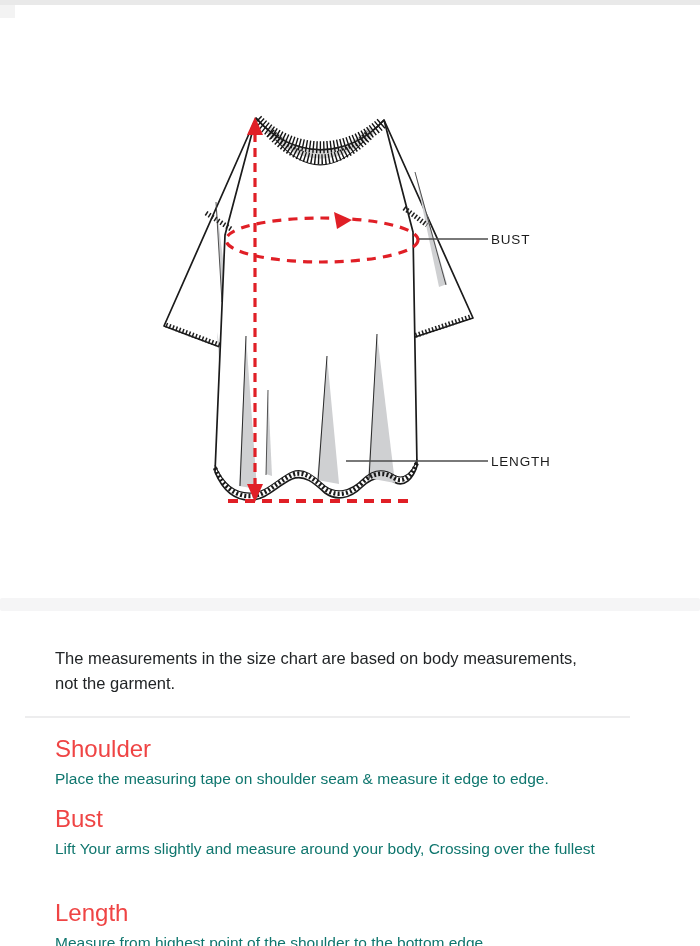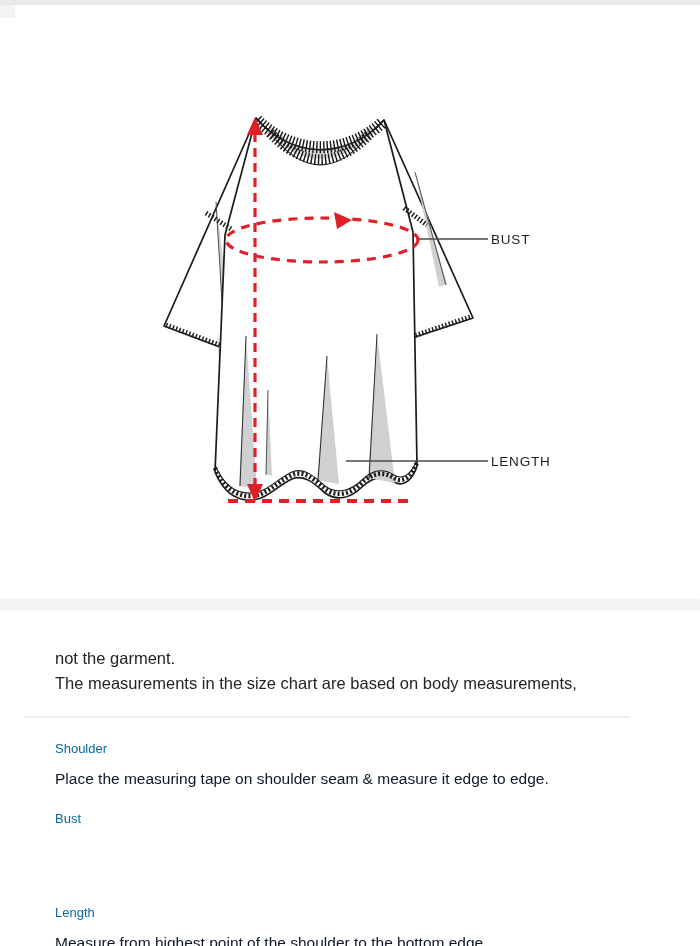--- a/index.html
+++ b/index.html
@@ -14,24 +14,24 @@
   .note{
     position:absolute;top:646px;left:55px;width:560px;
     font-size:16.5px;line-height:25px;color:#222527;
   }
   .divider{position:absolute;top:716px;left:25px;width:605px;height:2px;background:#ededee;}
   .section{position:absolute;left:55px;width:580px;}
   .sec-shoulder{top:737px;}
   .sec-bust{top:807px;}
   .sec-length{top:901px;}
   .section h3{
-    margin:0 0 5px 0;font-size:13px;font-weight:400;color:#0369a1;line-height:24px;
+    margin:0 0 5px 0;font-size:24px;font-weight:400;color:#ef4444;line-height:24px;
   }
   .section .body-line{
-    font-size:15.5px;color:#0f172a;line-height:25px;
+    font-size:15.5px;color:#0f766e;line-height:25px;
   }
   svg text{font-family:"Liberation Sans","DejaVu Sans",sans-serif;}
 </style>
 </head>
 <body>
 
 <div class="topbar"></div>
 <div class="top-corner"></div>
 
 <svg class="diagram" viewBox="0 0 700 560" xmlns="http://www.w3.org/2000/svg">
@@ -106,31 +106,32 @@
   <path d="M419,239 L488,239" stroke="#4d4d4d" stroke-width="1.3"></path>
   <text x="491" y="244" font-size="13.5" letter-spacing="0.8" fill="#1c1c1c">BUST</text>
 
   <path d="M346,461 L488,461" stroke="#4d4d4d" stroke-width="1.3"></path>
   <text x="491" y="466" font-size="13.5" letter-spacing="0.8" fill="#1c1c1c">LENGTH</text>
 </svg>
 
 <div class="grayband"></div>
 
 <div class="note">
+  <div>The measurements in the size chart are based on body measurements,</div>
   <div> not the garment.</div>
-  <div>The measurements in the size chart are based on body measurements,</div>
 </div>
 
 <div class="divider"></div>
 
 <div class="section sec-shoulder">
   <h3>Shoulder</h3>
   <div class="body-line">Place the measuring tape on shoulder seam &amp; measure it edge to edge.</div>
 </div>
 
 <div class="section sec-bust">
   <h3>Bust</h3>
+  <div class="body-line">Lift Your arms slightly and measure around your body, Crossing over the fullest</div>
 </div>
 
 <div class="section sec-length">
   <h3>Length</h3>
   <div class="body-line">Measure from highest point of the shoulder to the bottom edge.</div>
 </div>
 
 </body></html>

